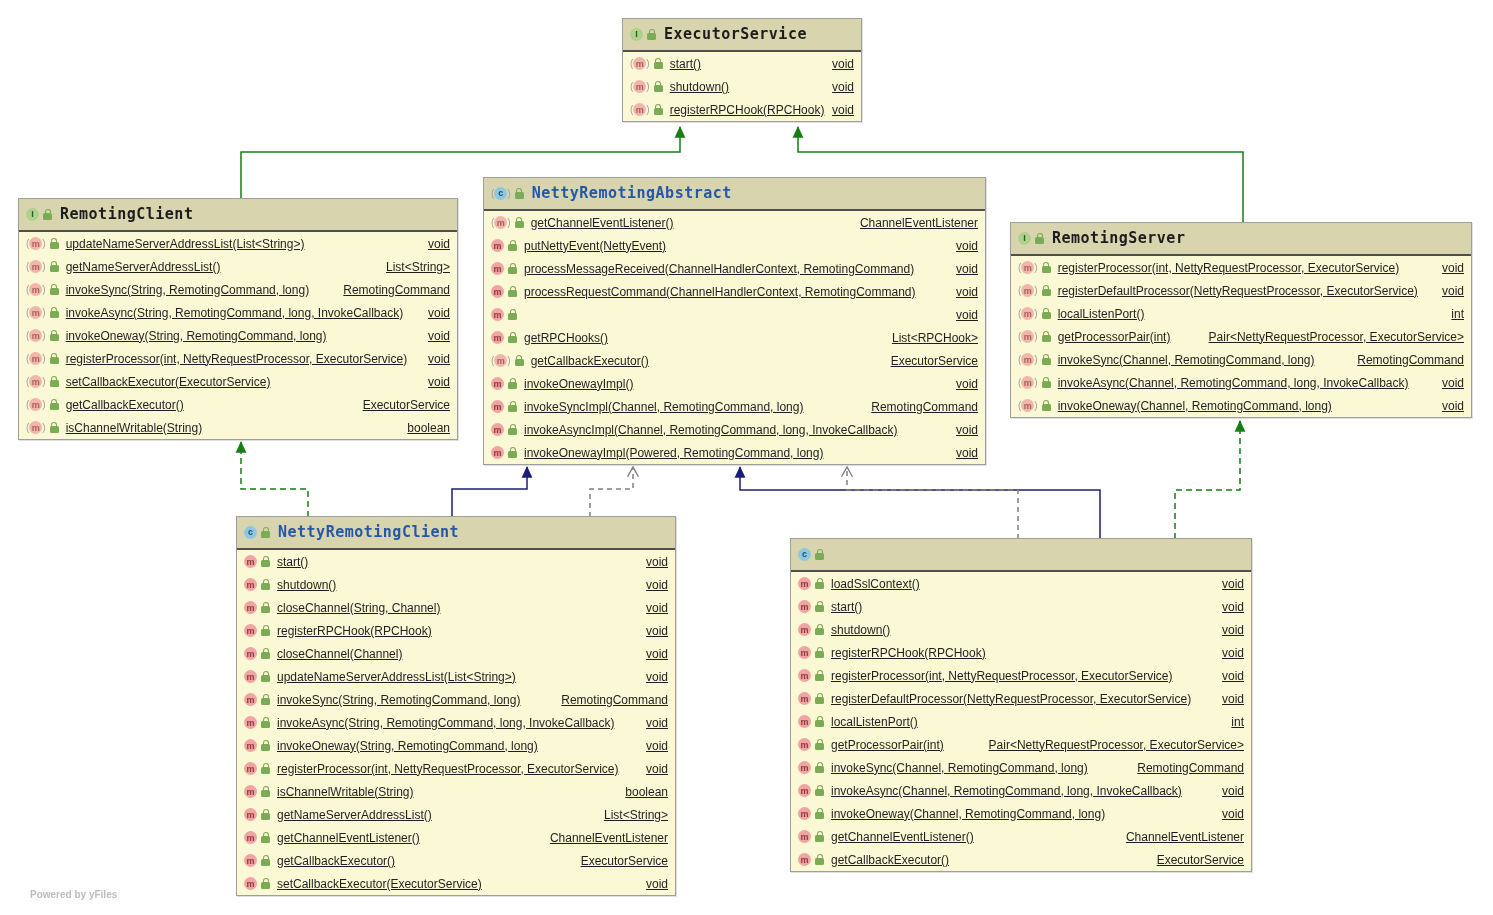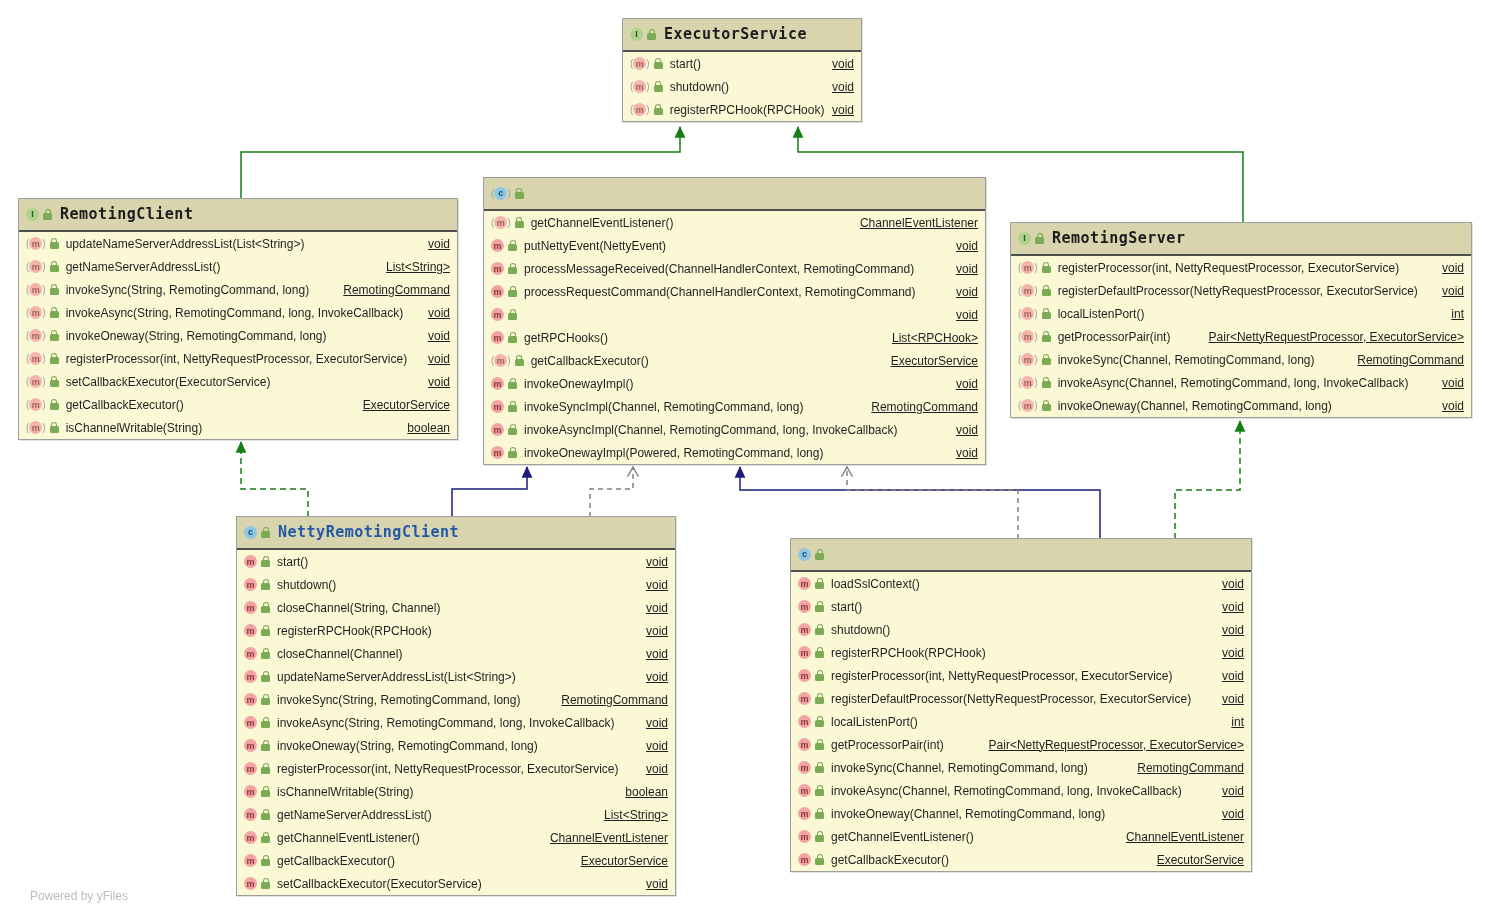--- a/index.html
+++ b/index.html
@@ -35,30 +35,30 @@
          font-size:9px;font-weight:bold;flex:none;}
 
   .lock{position:relative;width:9px;height:7px;background:var(--lock-icon,#7cab56);
         border-radius:1.5px;display:inline-block;margin:3px 0 0 4px;flex:none;}
   .lock::before{content:"";position:absolute;top:-4px;left:1.5px;width:6px;height:5px;
         border:1.5px solid var(--lock-icon,#7cab56);border-bottom:none;
         border-radius:3px 3px 0 0;box-sizing:border-box;}
 
   .mrow{height:23px;display:flex;align-items:center;padding:0 7px;font-size:12px;
         color:var(--method-text,#1f1f1f);white-space:nowrap;}
-  .mname{margin-left:7px;}
+  .mname{margin-left:7px;text-decoration:underline;}
   .mtype{margin-left:auto;padding-left:5px;text-decoration:underline;}
 
   .edge{fill:none;stroke-width:1.5px;}
   .edge-green{stroke:var(--edge-green,#177d17);}
   .edge-navy{stroke:var(--edge-navy,#1c1c7a);}
   .edge-gray{stroke:var(--edge-gray,#808080);}
 
-  .powered{position:absolute;left:30px;top:889px;font-size:12px;
-           color:var(--powered-by,#bdbdbd);z-index:3;}
+  .powered{position:absolute;left:30px;top:889px;font-size:10px;
+           color:var(--powered-by,#bdbdbd);z-index:3;font-weight:bold;}
 </style>
 </head>
 <body>
 
 <div id="canvas">
   <svg id="edges-svg" width="1493" height="915" viewBox="0 0 1493 915">
     <defs>
       <marker id="tri-green" viewBox="0 0 12 12" refX="10" refY="6" markerWidth="13" markerHeight="13" markerUnits="userSpaceOnUse" orient="auto">
         <path d="M0,1 L11,6 L0,11 Z" fill="#177d17"></path>
       </marker>
@@ -195,20 +195,21 @@
           <span class="mname">isChannelWritable(String)</span>
           <span class="mtype">boolean</span>
         </div>
       </div>
       <div class="class-box" style="left: 483px; top: 177px; width: 503px;">
         <div class="class-header">
           <span class="kicon-wrap abstract">
             <span class="kicon cls">c</span>
           </span>
           <span class="lock"></span>
+          <span class="title cls">NettyRemotingAbstract</span>
         </div>
         <div class="mrow">
           <span class="micon-wrap abstract">
             <span class="micon">m</span>
           </span>
           <span class="lock"></span>
           <span class="mname">getChannelEventListener()</span>
           <span class="mtype">ChannelEventListener</span>
         </div>
         <div class="mrow">

